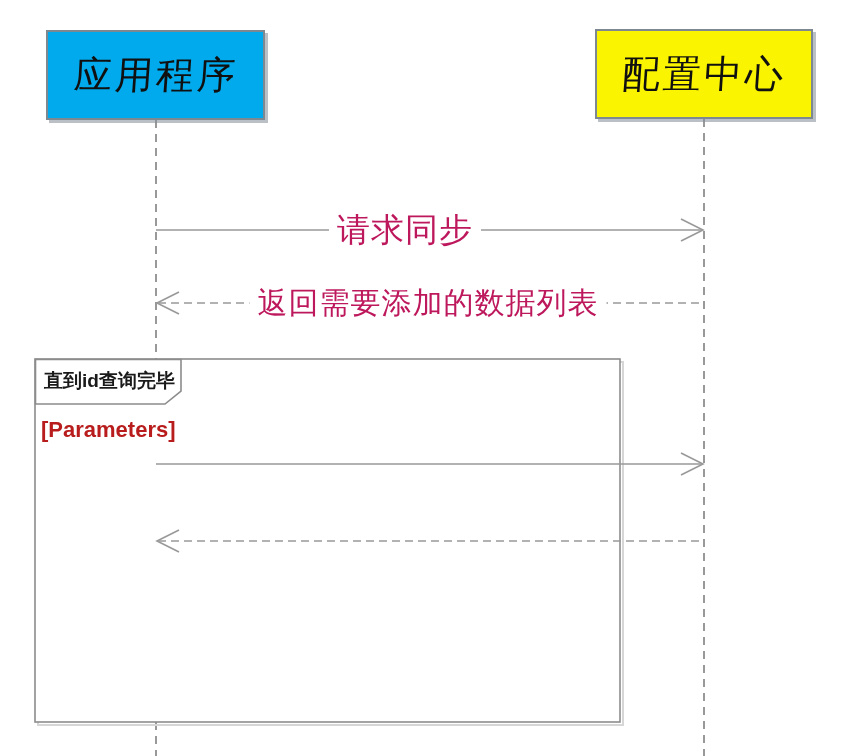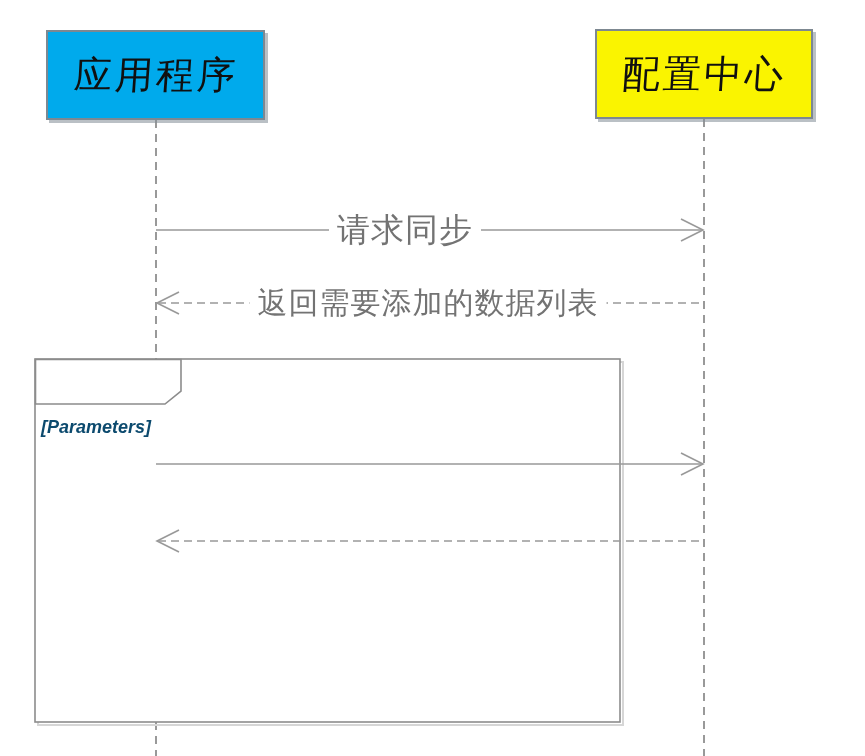--- a/index.html
+++ b/index.html
@@ -46,45 +46,44 @@
     letter-spacing: 3px;
     white-space: nowrap;
     transform: skewX(-4deg);
   }
   .msg-label {
     position: absolute;
     transform: translate(-50%, -50%);
     background: #ffffff;
     padding: 0 8px;
     font-size: 31px;
-    color: #737373;
+    color: #be185d;
     letter-spacing: 1px;
     white-space: nowrap;
     transform-origin: center;
   }
   .msg-label.m1 { left: 405px; top: 230px; font-size: 33px; }
   .msg-label.m2 { left: 428px; top: 303px; font-size: 30px; }
   .msg-label.m3 { left: 433px; top: 464px; font-size: 31px; }
   .msg-label.m4 { left: 395px; top: 541px; font-size: 32px; }
   .frag-operator {
     position: absolute;
     left: 44px; top: 368px;
     font-size: 19px;
     font-weight: bold;
     color: #1a1a1a;
     white-space: nowrap;
   }
   .frag-guard {
     position: absolute;
     left: 41px; top: 417px;
-    font-size: 18px;
+    font-size: 22px;
     font-weight: bold;
-    color: #0c4a6e;
+    color: #b91c1c;
     white-space: nowrap;
-    font-style: italic;
   }
 </style>
 </head>
 <body>
 
 <div id="canvas">
 
   <svg id="wires" viewBox="0 0 865 756" xmlns="http://www.w3.org/2000/svg">
 
     <line x1="156" y1="120" x2="156" y2="756" stroke="#999999" stroke-width="2" stroke-dasharray="8 6"></line>
@@ -111,15 +110,16 @@
   <div class="actor-box app">
     <span class="actor-label">应用程序</span>
   </div>
   <div class="actor-box config">
     <span class="actor-label">配置中心</span>
   </div>
 
   <div class="msg-label m1">请求同步</div>
   <div class="msg-label m2">返回需要添加的数据列表</div>
 
+  <div class="frag-operator">直到id查询完毕</div>
   <div class="frag-guard">[Parameters]</div>
 
 </div>
 
 </body></html>

